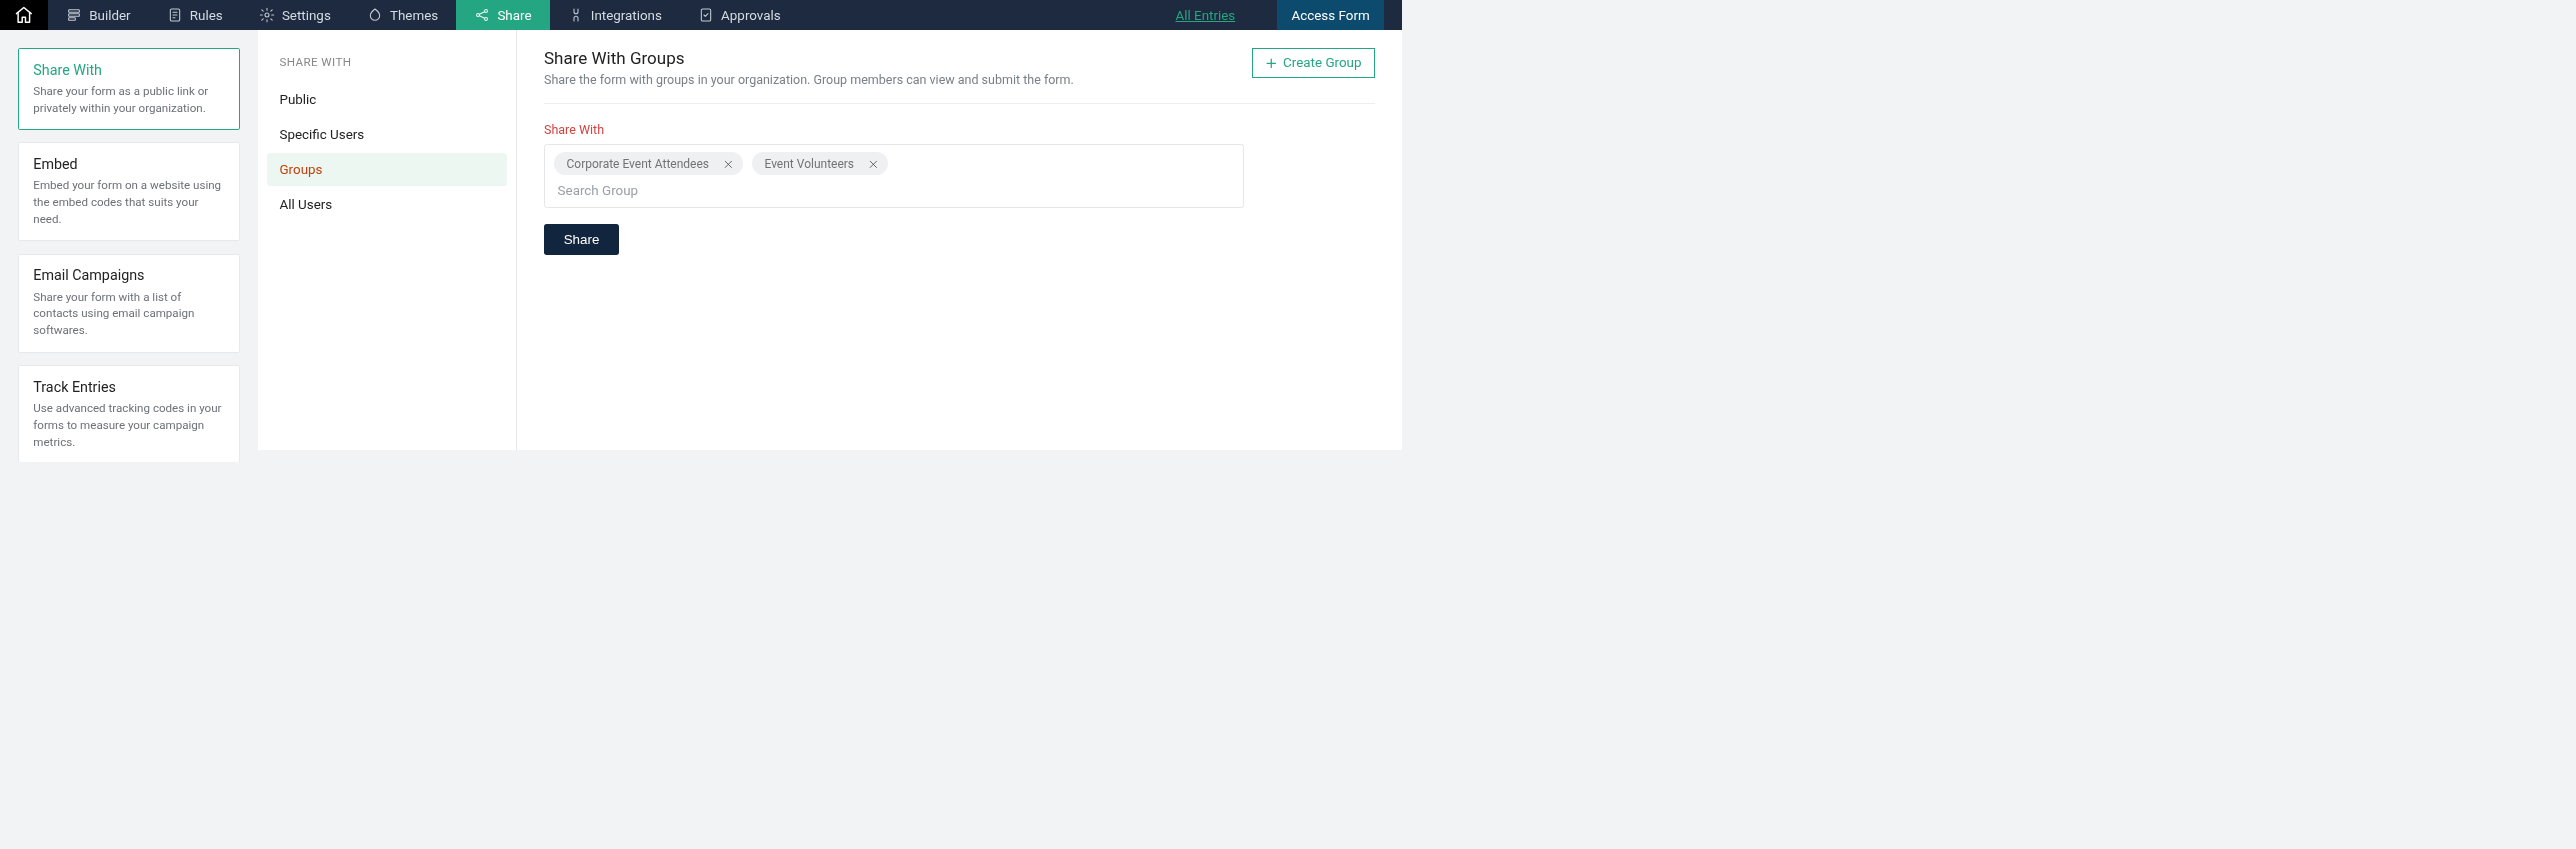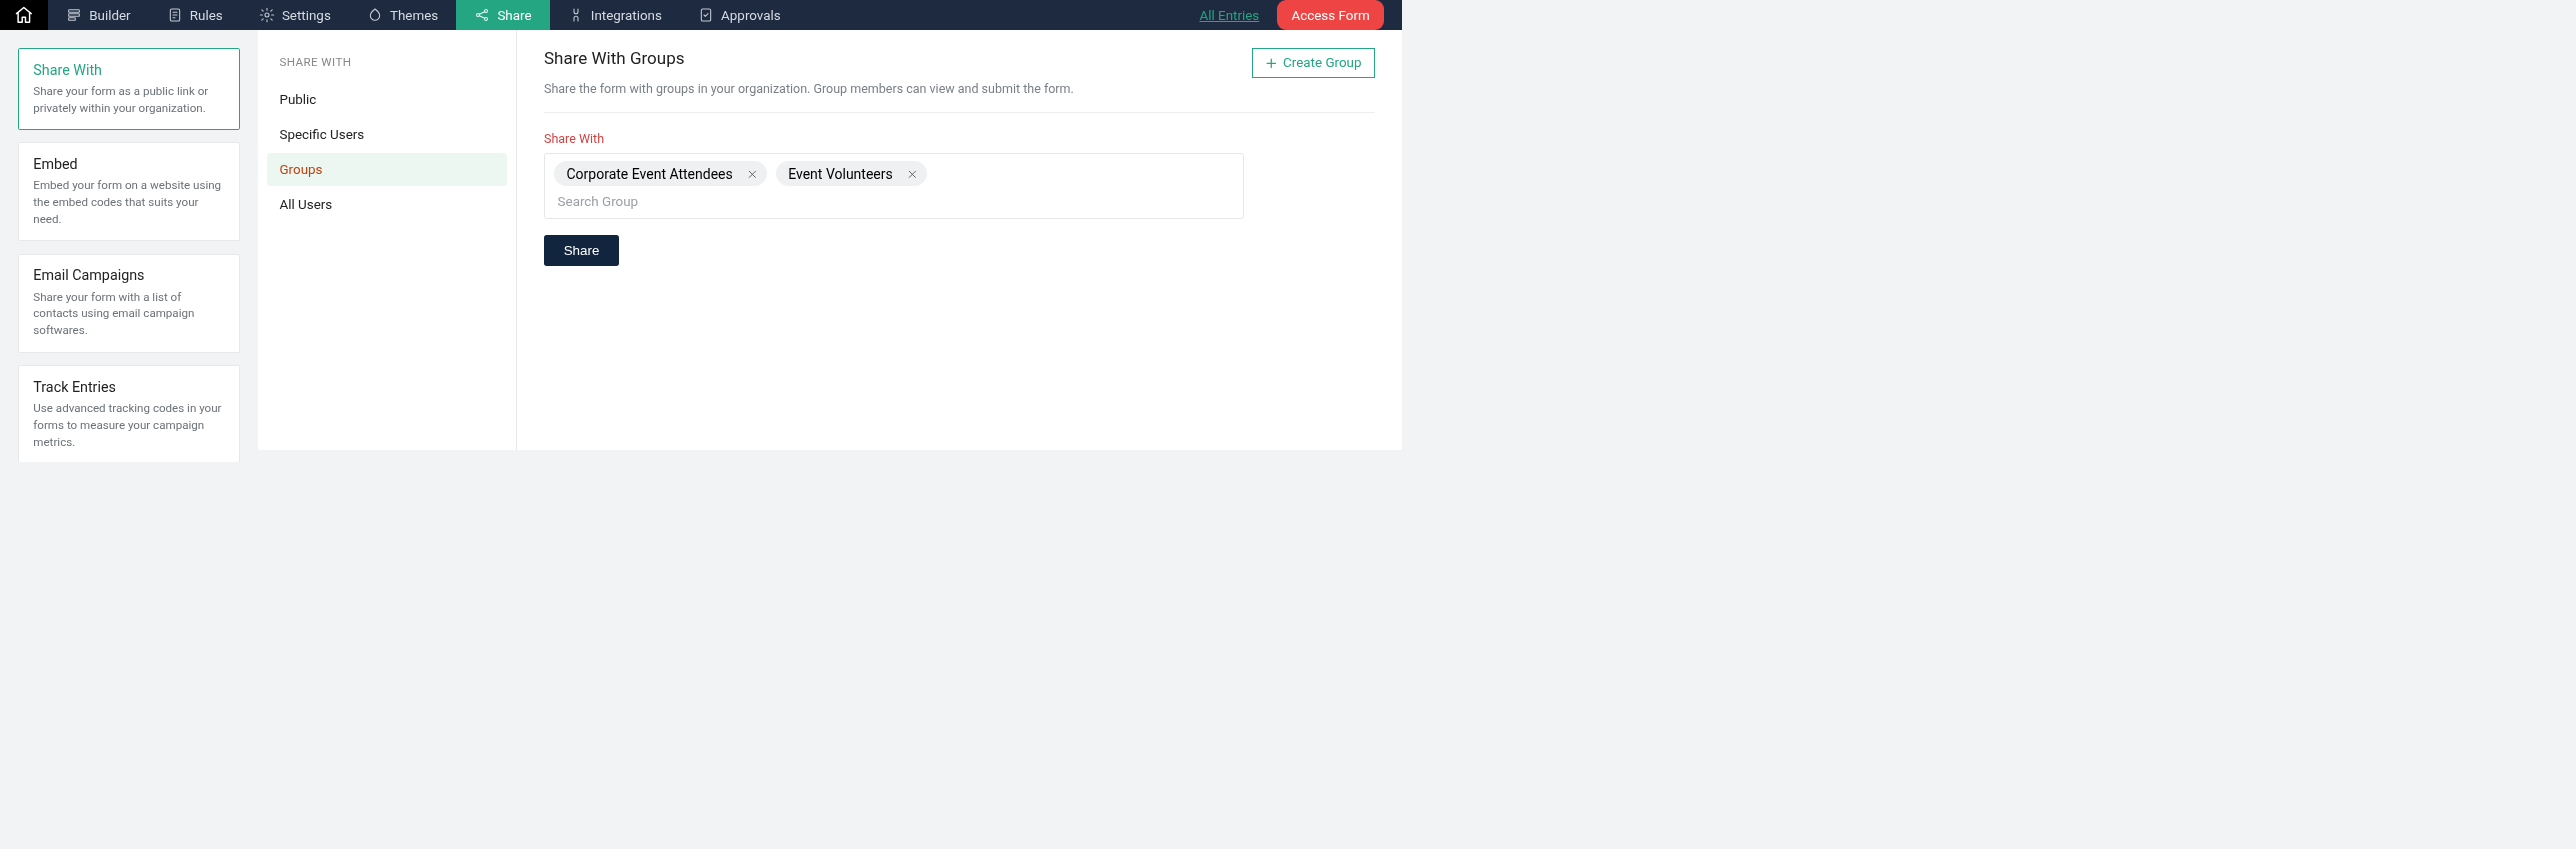--- a/index.html
+++ b/index.html
@@ -36,23 +36,24 @@
   }
   .nav-tab.active { background: #23a681; color: #fff; }
   .nav-tab svg { opacity: .9; }
   .nav-right {
     margin-left: auto;
     display: flex; align-items: center; gap: 18px;
     padding-right: 18px;
   }
   .all-entries { color: #23a681; text-decoration: underline; cursor: pointer; font-size: 13.4px; }
   .access-form {
-    background: #ef4444; color: #fff;
-    border-radius: 9px; padding: 7.2px 14.3px; cursor: pointer;
+    background: #0c4a6e; color: #fff;
+    border-radius: 1px; padding: 7.2px 14.3px; cursor: pointer;
     font-size: 13.4px;
+    margin-left: 24px;
   }
 
   
   .layout { display: flex; height: calc(100% - 42px); }
 
   
   .left-col {
     width: 258px;
     padding: 18px;
     display: flex; flex-direction: column; gap: 12.5px;
@@ -88,40 +89,40 @@
   .main {
     flex: 1; background: #fff;
     padding: 18px 27px;
     position: relative;
     overflow: auto;
   }
   .main-header {
     display: flex; justify-content: space-between; align-items: flex-start;
     border-bottom: 0.9px solid #eceef0; padding-bottom: 16px; margin-bottom: 18px;
   }
-  .main-title { font-size: 17px; color: #222; margin-bottom: 13px; }
+  .main-title { font-size: 17px; color: #222; margin-bottom: 4px; }
   .main-sub   { font-size: 12.5px; color: #7a8088; }
   .create-btn {
     display: flex; align-items: center; gap: 5.4px;
     border: 0.9px solid #23a681; color: #23a681;
     padding: 6.3px 12.5px; border-radius: 0; cursor: pointer; font-size: 13.4px;
     background: #fff;
   }
 
   .field-label { color: #d24343; font-size: 12.5px; margin-bottom: 7.2px; }
   .chip-input {
     border: 0.9px solid #e4e6e8; border-radius: 2.7px;
     padding: 7.2px 9px;
     width: 700px; max-width: 100%;
   }
   .chips { display: flex; flex-wrap: wrap; gap: 9px; align-items: center; }
   .chip {
     display: flex; align-items: center; gap: 14.3px;
     background: #eef0f1; border-radius: 16px;
-    padding: 4.5px 9px 4.5px 12.5px; font-size: 14px; color: #000000;
+    padding: 4.5px 9px 4.5px 12.5px; font-size: 12px; color: #737373;
   }
   .chip-x { cursor: pointer; display: inline-flex; }
   .chip-search {
     border: none; outline: none; padding: 7.2px 3.6px 1.8px; width: 100%;
     font-size: 13.4px; color: #444; font-family: inherit;
   }
   .chip-search::placeholder { color: #9aa0a6; }
 
   .share-btn {
     margin-top: 16px;

